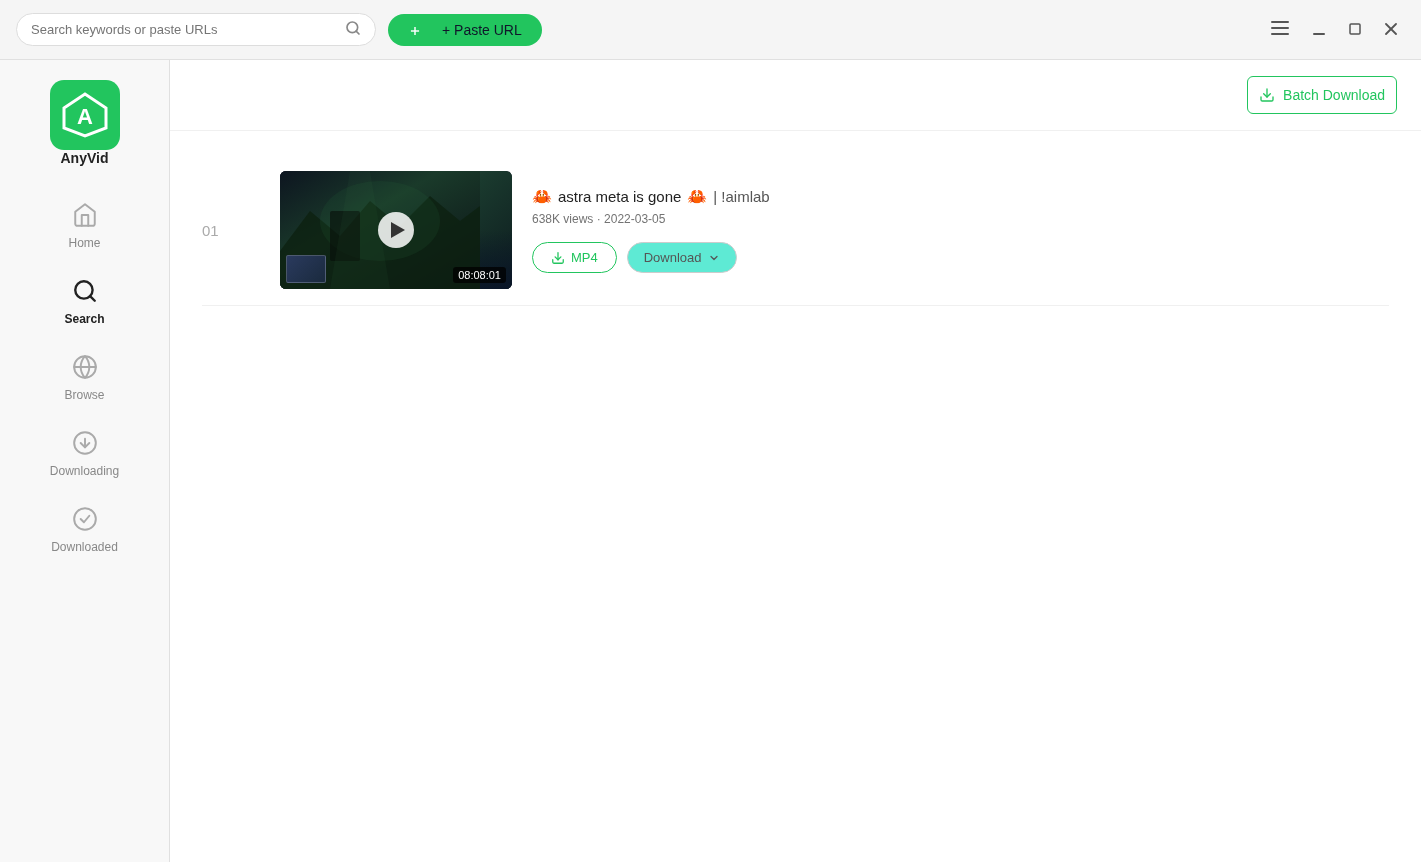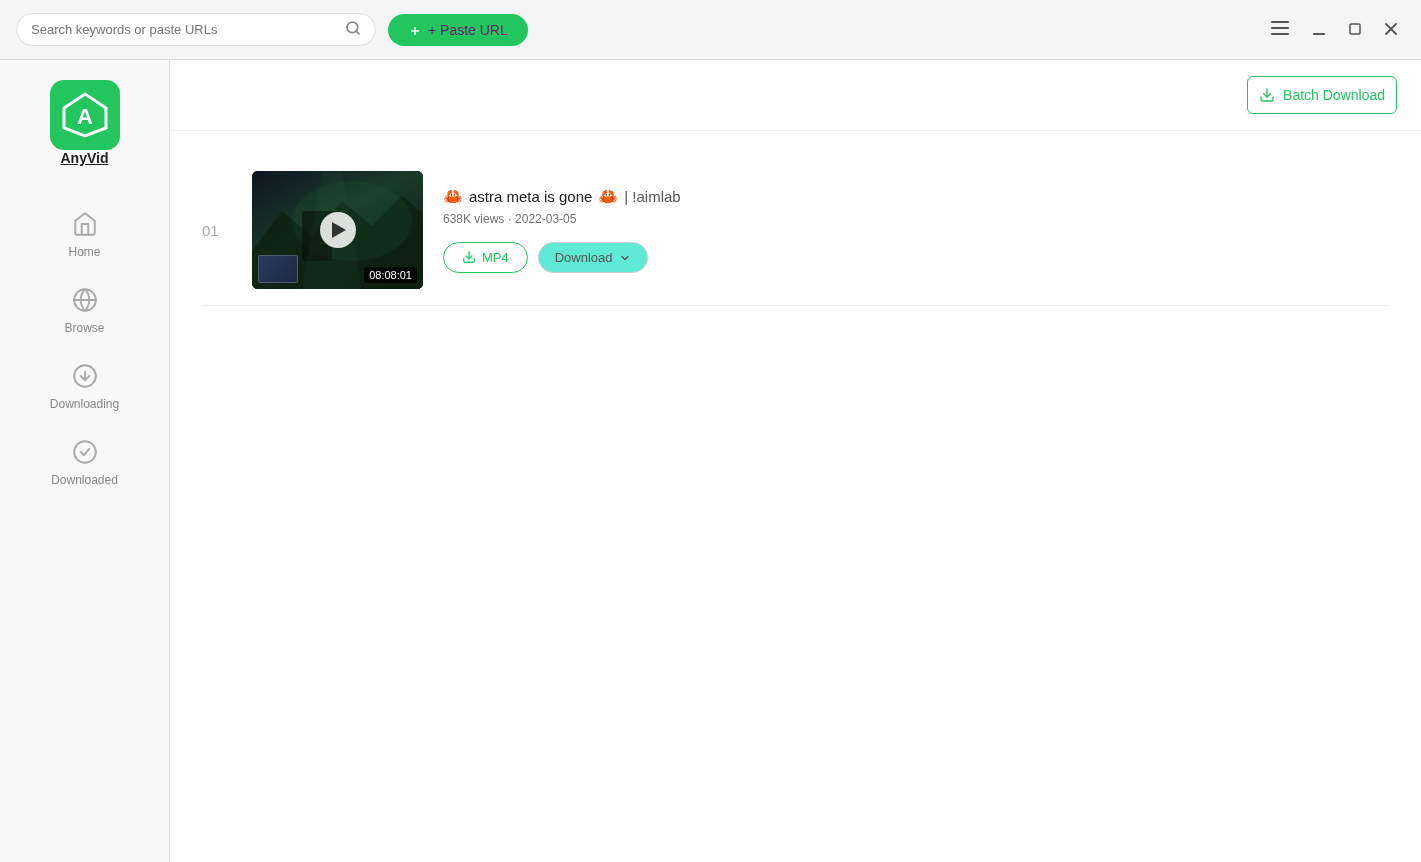--- a/index.html
+++ b/index.html
@@ -45,30 +45,30 @@
       background: transparent;
     }
 
     .search-icon-svg {
       color: #888;
       font-size: 14px;
     }
 
     .paste-url-btn {
       background: #22c55e;
-      color: #701a75;
+      color: #0f172a;
       border: none;
       border-radius: 20px;
       padding: 8px 20px;
       font-size: 14px;
       font-weight: 500;
       cursor: pointer;
       display: flex;
       align-items: flex-end;
-      gap: 6px;
+      gap: 20px;
     }
 
     .window-controls {
       margin-left: auto;
       display: flex;
       gap: 8px;
       align-items: center;
     }
 
     .win-btn {
@@ -96,22 +96,21 @@
       flex-direction: column;
       align-items: center;
       padding-top: 20px;
       flex-shrink: 0;
     }
 
     .app-name {
       font-size: 14px;
       font-weight: 600;
       color: #222;
-      margin-bottom: 33px;
-      text-decoration: underline;
+      margin-bottom: 24px;
     }
 
     .nav-items {
       display: flex;
       flex-direction: column;
       align-items: center;
       width: 100%;
       gap: 4px;
     }
 
@@ -188,26 +187,27 @@
 
     .item-number {
       font-size: 15px;
       color: #aaa;
       width: 30px;
       flex-shrink: 0;
     }
 
     .thumbnail-wrapper {
       position: relative;
-      width: 171px;
+      width: 232px;
       height: 118px;
       border-radius: 6px;
       overflow: hidden;
       flex-shrink: 0;
       background: #1a1a2e;
+      margin-left: 28px;
     }
 
     .thumbnail-bg {
       width: 100%;
       height: 100%;
       background: linear-gradient(135deg, #1a1a2e 0%, #2d4a3e 40%, #1a3a2e 60%, #0d1b1e 100%);
       display: flex;
       align-items: center;
       justify-content: center;
       position: relative;
@@ -300,21 +300,21 @@
     .mp4-btn {
       background: white;
       border: 1.5px solid #22c55e;
       color: #22c55e;
       border-radius: 20px;
       padding: 7px 18px;
       font-size: 13px;
       font-weight: 500;
       cursor: pointer;
       display: flex;
-      align-items: flex-start;
+      align-items: flex-end;
       gap: 6px;
     }
 
     .download-btn {
       background: #5eead4;
       border: 1.5px solid #ccc;
       color: #555;
       border-radius: 20px;
       padding: 7px 16px;
       font-size: 13px;
@@ -394,20 +394,29 @@
       <div class="nav-item">
         <span class="nav-icon">
           <svg width="26" height="26" viewBox="0 0 24 24" fill="none" stroke="#aaa" stroke-width="1.8" stroke-linecap="round" stroke-linejoin="round">
             <path d="M3 9l9-7 9 7v11a2 2 0 0 1-2 2H5a2 2 0 0 1-2-2z"></path>
             <polyline points="9 22 9 12 15 12 15 22"></polyline>
           </svg>
         </span>
         <span class="nav-label">Home</span>
       </div>
 
+      <div class="nav-item active">
+        <span class="nav-icon">
+          <svg width="26" height="26" viewBox="0 0 24 24" fill="none" stroke="#222" stroke-width="2.2" stroke-linecap="round" stroke-linejoin="round">
+            <circle cx="11" cy="11" r="8"></circle>
+            <line x1="21" y1="21" x2="16.65" y2="16.65"></line>
+          </svg>
+        </span>
+        <span class="nav-label">Search</span>
+      </div>
 
       <div class="nav-item">
         <span class="nav-icon">
           <svg width="26" height="26" viewBox="0 0 24 24" fill="none" stroke="#aaa" stroke-width="1.8" stroke-linecap="round" stroke-linejoin="round">
             <circle cx="12" cy="12" r="10"></circle>
             <line x1="2" y1="12" x2="22" y2="12"></line>
             <path d="M12 2a15.3 15.3 0 0 1 4 10 15.3 15.3 0 0 1-4 10 15.3 15.3 0 0 1-4-10 15.3 15.3 0 0 1 4-10z"></path>
           </svg>
         </span>
         <span class="nav-label">Browse</span>

